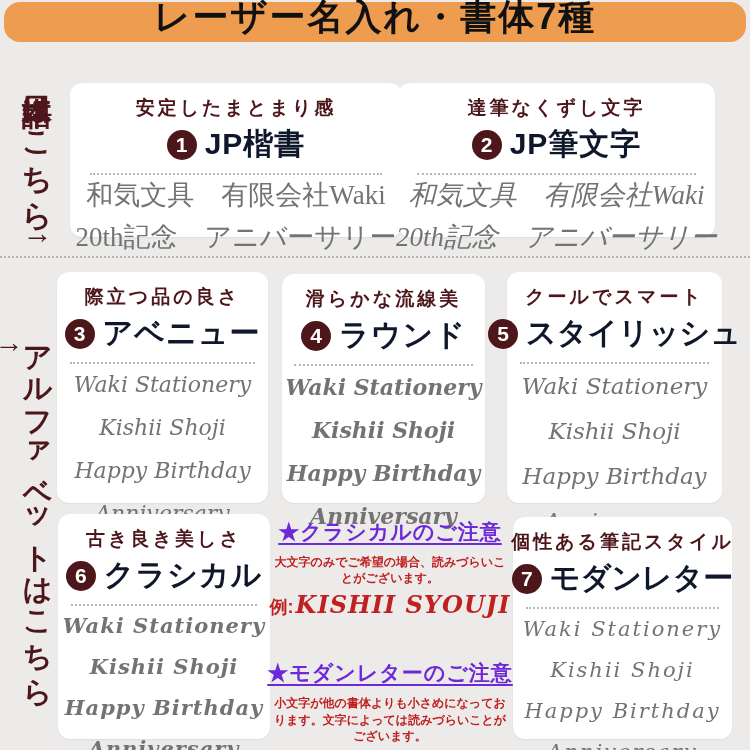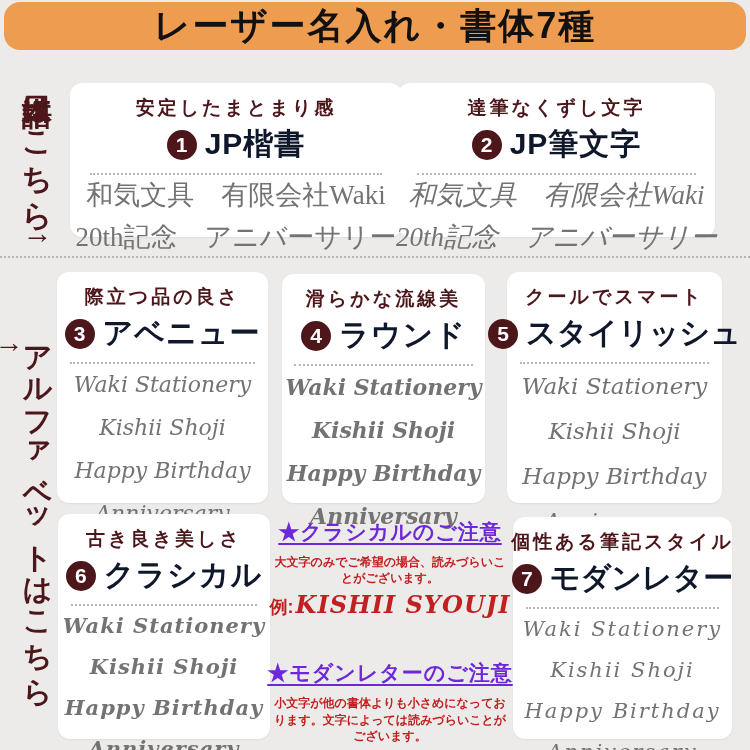--- a/index.html
+++ b/index.html
@@ -5,23 +5,23 @@
   html,body{margin:0;padding:0;}
   body{
     width:750px;height:750px;position:relative;overflow:hidden;
     background:#ECEBEA;
     font-family:"Liberation Sans", sans-serif;
   }
   .stage{position:absolute;inset:0;width:750px;height:750px;}
 
   
   .header{
-    position:absolute;left:4px;top:2px;width:742px;height:48px;
+    position:absolute;left:4px;top:2px;width:742px;height:40px;
     background:#EE9C50;border-radius:16px;
-    display:flex;align-items:flex-start;justify-content:center;
+    display:flex;align-items:flex-end;justify-content:center;
   }
   .header-title{
     color:#111;font-size:36px;font-weight:900;letter-spacing:2px;
     font-family:"Liberation Sans", sans-serif;
   }
 
   
   .vlabel{
     position:absolute;left:10px;width:42px;
     writing-mode:vertical-rl;text-orientation:upright;

